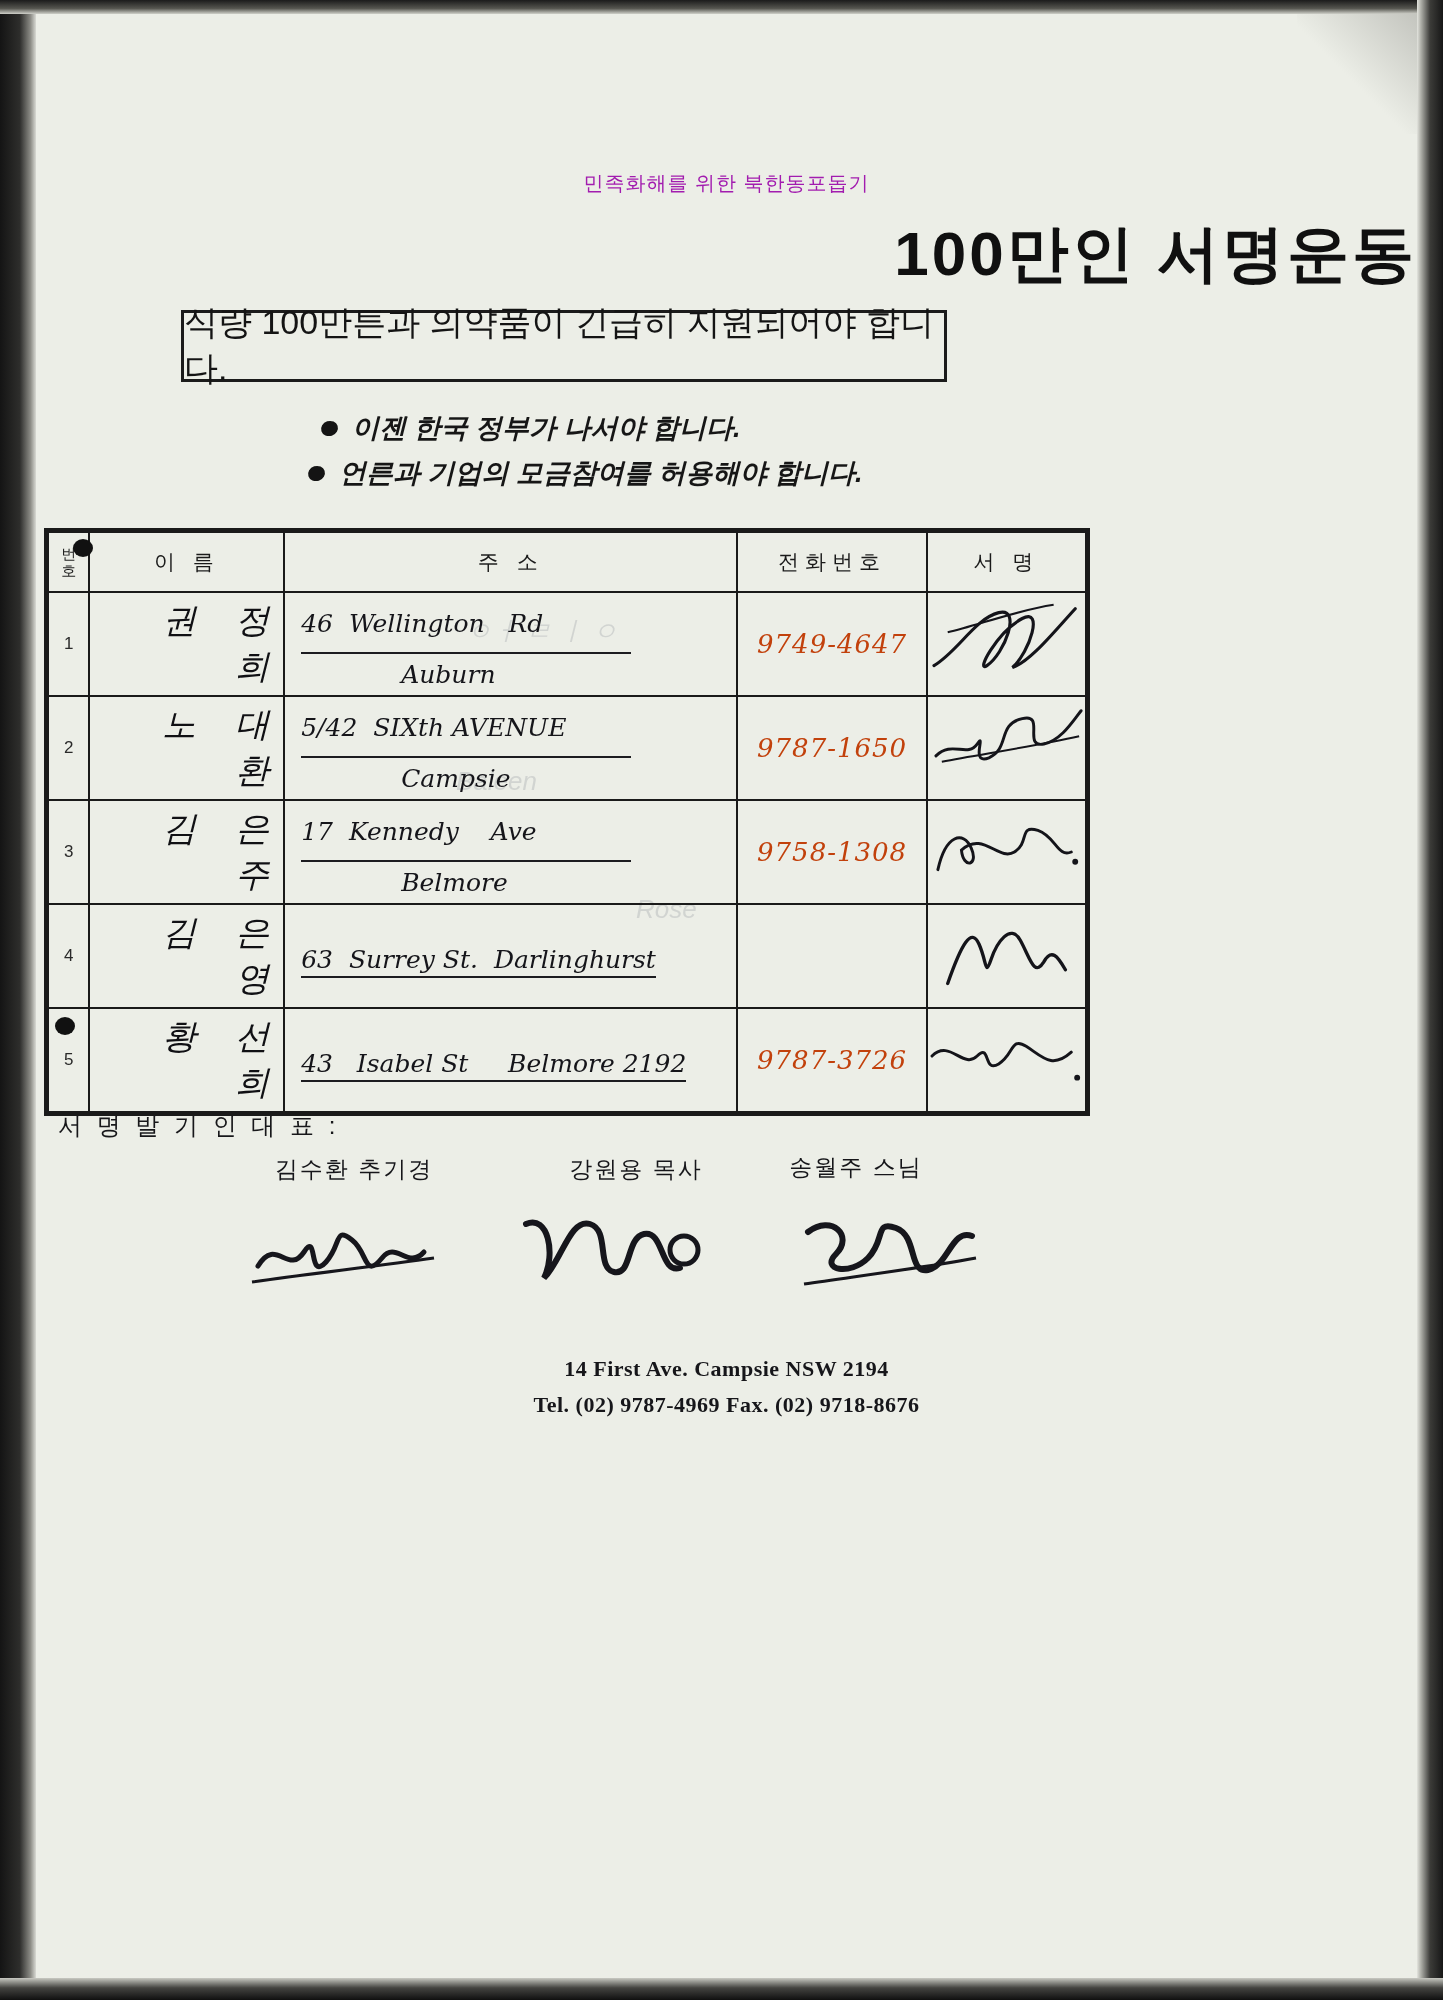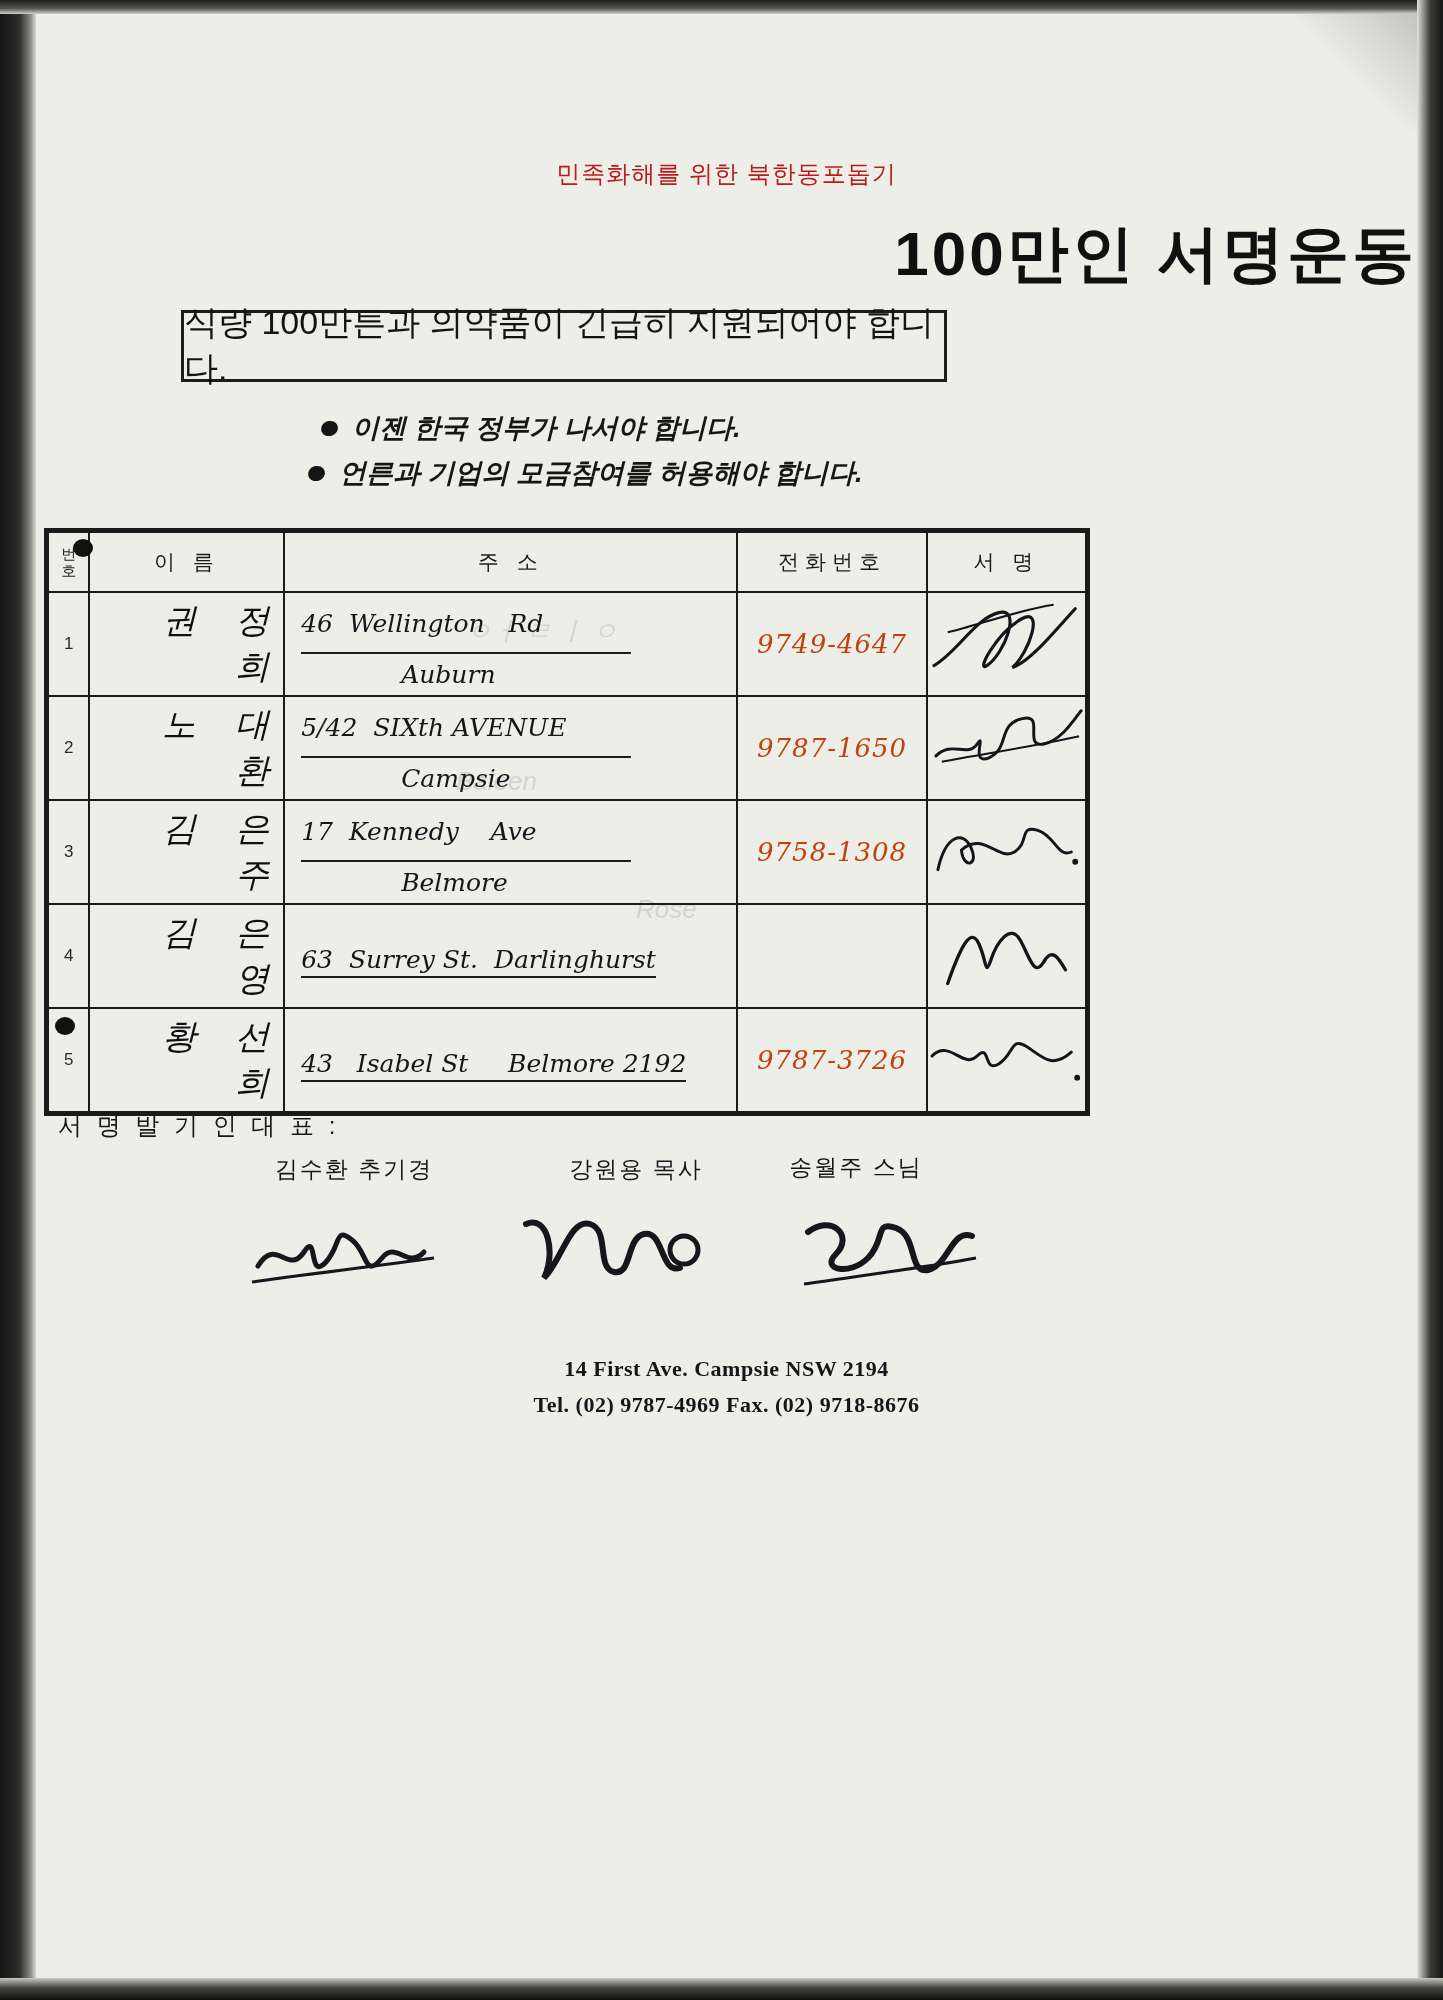--- a/index.html
+++ b/index.html
@@ -57,26 +57,26 @@
 
   .doc {
     position: absolute;
     left: 0; top: 0;
     width: 1381px;
     height: 1964px;
   }
 
   .subtitle {
     position: absolute;
-    left: 0; top: 144px;
+    left: 0; top: 156px;
     width: 1381px;
     text-align: center;
-    font-size: 24px;
+    font-size: 20px;
     letter-spacing: 1px;
-    color: #b91c1c;
+    color: #a21caf;
   }
   .maintitle {
     position: absolute;
     left: 0; top: 198px;
     width: 1381px;
     text-align: right;
     font-size: 62px;
     font-weight: bold;
     letter-spacing: 3px;
     color: #101010;

